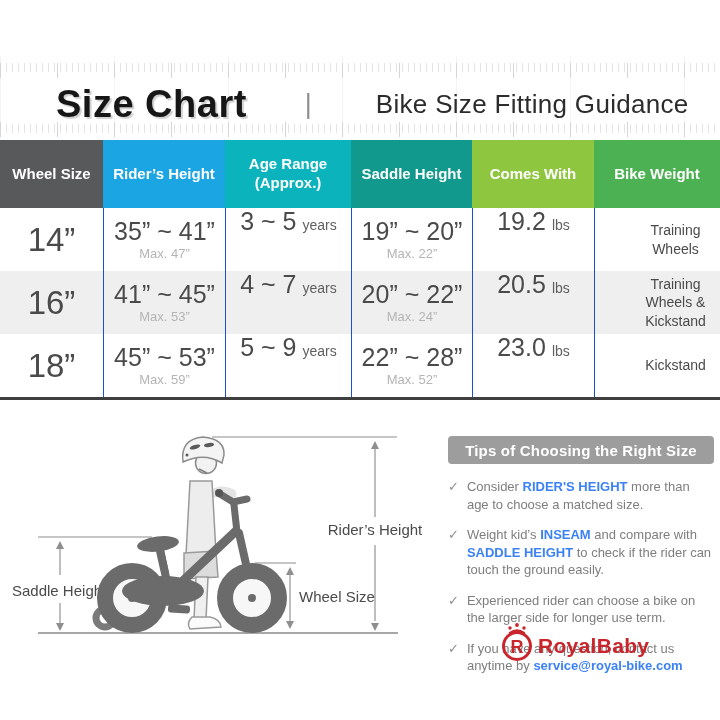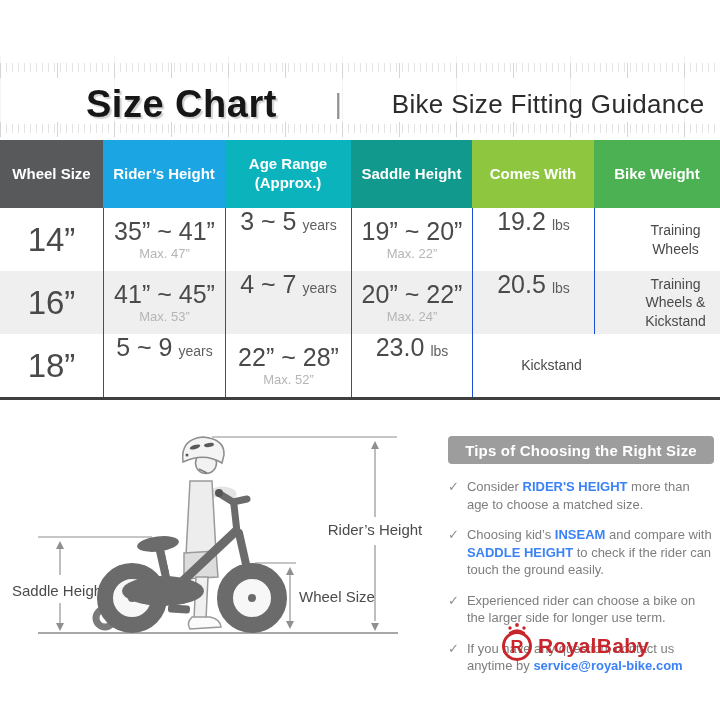--- a/index.html
+++ b/index.html
@@ -7,24 +7,24 @@
           font-family:"Liberation Sans","DejaVu Sans",sans-serif;color:#4d4d4d;}
 
   
   .hdr{position:absolute;left:0;top:0;width:720px;height:140px;background:#fff;}
   .ticks{position:absolute;left:0;width:720px;pointer-events:none;}
   .ticks-small{height:9px;background:repeating-linear-gradient(90deg,#e4e4e4 0 1px,transparent 1px 6px);}
   .ticks-big{height:15px;background:repeating-linear-gradient(90deg,#d6d6d6 0 1px,transparent 1px 57px);}
   .vgrid{position:absolute;left:0;top:56px;width:720px;height:82px;
          background:repeating-linear-gradient(90deg,rgba(0,0,0,0.045) 0 1px,transparent 1px 114px);}
   .hdr-row{position:absolute;left:0;top:78px;width:720px;height:52px;display:flex;align-items:center;}
-  .title{margin:0 0 0 86px;font-size:38px;font-weight:bold;color:#161616;letter-spacing:.5px;
+  .title{margin:0 0 0 56px;font-size:38px;font-weight:bold;color:#161616;letter-spacing:.5px;
          text-shadow:2px 2px 1px rgba(0,0,0,.18);}
   .sep{margin-left:58px;font-size:27px;color:#8f8f8f;font-weight:300;}
-  .subtitle{margin:0 0 0 50px;font-size:26px;font-weight:400;color:#2c2c2c;letter-spacing:.3px;}
+  .subtitle{margin:0 0 0 64px;font-size:26px;font-weight:400;color:#2c2c2c;letter-spacing:.3px;}
 
   
   .sizetable{position:absolute;left:0;top:140px;width:720px;border-bottom:3px solid #3f3f3f;}
   .thead,.tr{display:grid;grid-template-columns:103px 122px 126px 121px 122px 126px;}
   .th{height:68px;display:flex;align-items:center;justify-content:center;text-align:center;
       color:#fff;font-weight:bold;font-size:15px;line-height:1.25;padding:0 6px;box-sizing:border-box;}
   .tr{height:63px;background:#fff;}
   .tr.alt{background:#efefef;}
   .td{display:flex;flex-direction:column;align-items:center;justify-content:center;
       border-left:1px solid #1d4ed8;box-sizing:border-box;text-align:center;}
@@ -146,20 +146,24 @@
       </div>
       <div class="td">
             <span class="comes">Training Wheels &amp; Kickstand</span>
           </div>
     </div>
 
     <div class="tr">
       <div class="td">
             <span class="big">18”</span>
           </div>
+      <div class="td">
+        <span class="mid">45” ~ 53”</span>
+        <span class="max">Max. 59”</span>
+      </div>
       <div class="td inline">
         <span class="mid">5 ~ 9</span>
             <span class="unit">years</span>
       </div>
       <div class="td">
         <span class="mid">22” ~ 28”</span>
         <span class="max">Max. 52”</span>
       </div>
       <div class="td inline">
         <span class="mid">23.0</span>
@@ -236,21 +240,21 @@
   <aside class="tips">
     <div class="tips-title">Tips of Choosing the Right Size</div>
     <ul class="tips-list" id="tips-list">
     <li class="tip">
       <span class="check">✓</span>
       <span class="tip-text"><span>Consider </span><b>RIDER'S HEIGHT</b><span> more than age to choose a matched size.</span></span>
     </li>
 
     <li class="tip">
       <span class="check">✓</span>
-      <span class="tip-text"><span>Choosing kid’s </span><b>INSEAM</b><span> and compare with </span><b>SADDLE HEIGHT</b><span> to check if the rider can touch the ground easily.</span></span>
+      <span class="tip-text"><span>Weight kid’s </span><b>INSEAM</b><span> and compare with </span><b>SADDLE HEIGHT</b><span> to check if the rider can touch the ground easily.</span></span>
     </li>
 
     <li class="tip">
       <span class="check">✓</span>
       <span class="tip-text"><span>Experienced rider can choose a bike on the larger side for longer use term.</span></span>
     </li>
 
     <li class="tip">
       <span class="check">✓</span>
       <span class="tip-text"><span>If you have any question, contact us anytime by </span><b>service@royal-bike.com</b></span>

